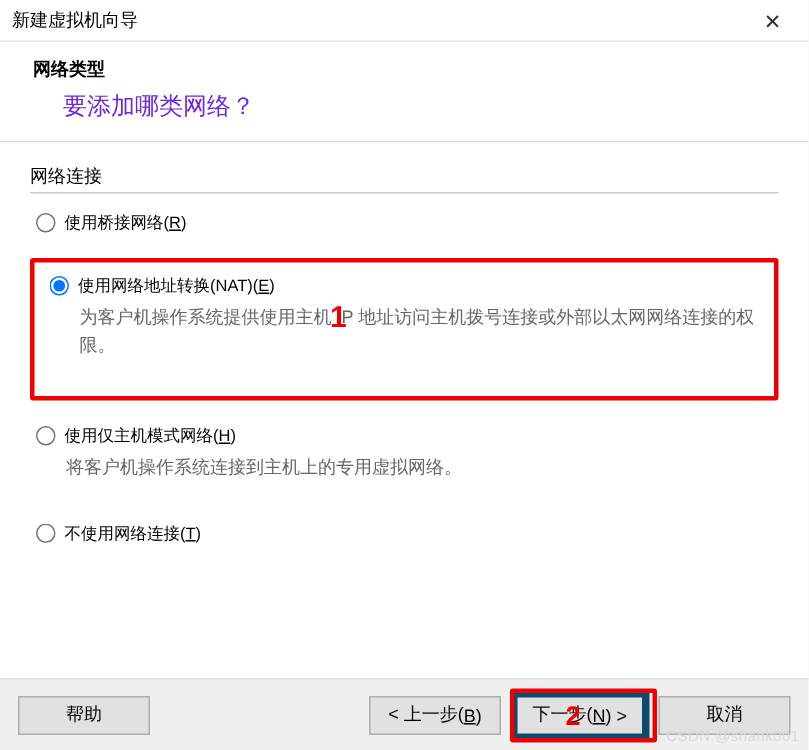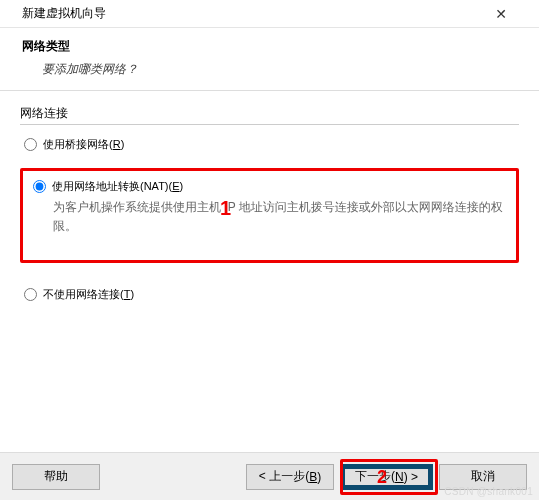--- a/index.html
+++ b/index.html
@@ -16,38 +16,38 @@
     width: 539px;
     height: 500px;
     background: #fff;
     display: flex;
     flex-direction: column;
   }
   .titlebar {
     height: 28px;
     display: flex;
     align-items: center;
-    padding: 0 22px;
+    padding: 0 8px;
     background: #fff;
     border-bottom: 1px solid #e5e5e5;
     gap: 44px;
   }
   .titlebar .title { flex: 1; font-size: 12px; color: #000; }
   .titlebar .close {
     width: 32px; height: 20px;
     display: flex; align-items: center; justify-content: center;
     font-size: 14px; color: #333;
   }
   .header {
     padding: 10px 38px 12px 22px;
     border-bottom: 1px solid #ddd;
     background: #fff;
   }
   .header .h1 { font-weight: bold; font-size: 12px; margin-bottom: 6px; }
-  .header .h2 { font-size: 12px; margin-left: 20px; color: #404040; font-style: italic; }
+  .header .h2 { font-size: 16px; margin-left: 20px; color: #6d28d9; }
   .body {
     flex: 1;
     padding: 14px 20px 8px 20px;
     overflow: hidden;
     background: #fff;
   }
   .section-label { font-size: 12px; color: #000; margin-bottom: 2px; }
   .hr {
     border: none; border-top: 1px solid #ccc;
     margin: 2px 0 10px 0;
@@ -93,27 +93,27 @@
     border-top: 1px solid #ddd;
     background: #f0f0f0;
     display: flex;
     align-items: center;
     padding: 0 12px;
     gap: 6px;
   }
   .footer .spacer { flex: 1; }
   .btn {
     min-width: 88px;
-    height: 26px;
+    height: 14px;
     background: #e1e1e1;
     border: 1px solid #adadad;
     font-size: 12px;
     font-family: inherit;
     cursor: pointer;
-    padding: 0 10px;
+    padding: 12px 10px;
     display: inline-flex;
     align-items: center;
     justify-content: center;
   }
   .btn.default {
     border: 5px solid #0c4a6e;
   }
   .hl2 {
     position: absolute;
     border: 3px solid #e00;
@@ -174,20 +174,29 @@
           <input type="radio" name="net" checked="" style="">
           <span class="label">
             <span>使用网络地址转换(NAT)(</span><u class="key">E</u><span>)</span>
           </span>
         </label>
         <div class="desc">为客户机操作系统提供使用主机 IP 地址访问主机拨号连接或外部以太网网络连接的权限。</div>
       </div>
       <div class="ann1">1</div>
     </div>
 
+    <div class="option">
+      <label class="row">
+        <input type="radio" name="net" style="">
+        <span class="label">
+          <span>使用仅主机模式网络(</span><u class="key">H</u><span>)</span>
+        </span>
+      </label>
+      <div class="desc">将客户机操作系统连接到主机上的专用虚拟网络。</div>
+    </div>
 
     <div class="option" style="margin-top:22px">
       <label class="row">
         <input type="radio" name="net" style="">
         <span class="label">
           <span>不使用网络连接(</span><u class="key">T</u><span>)</span>
         </span>
       </label>
     </div>
   </div>

